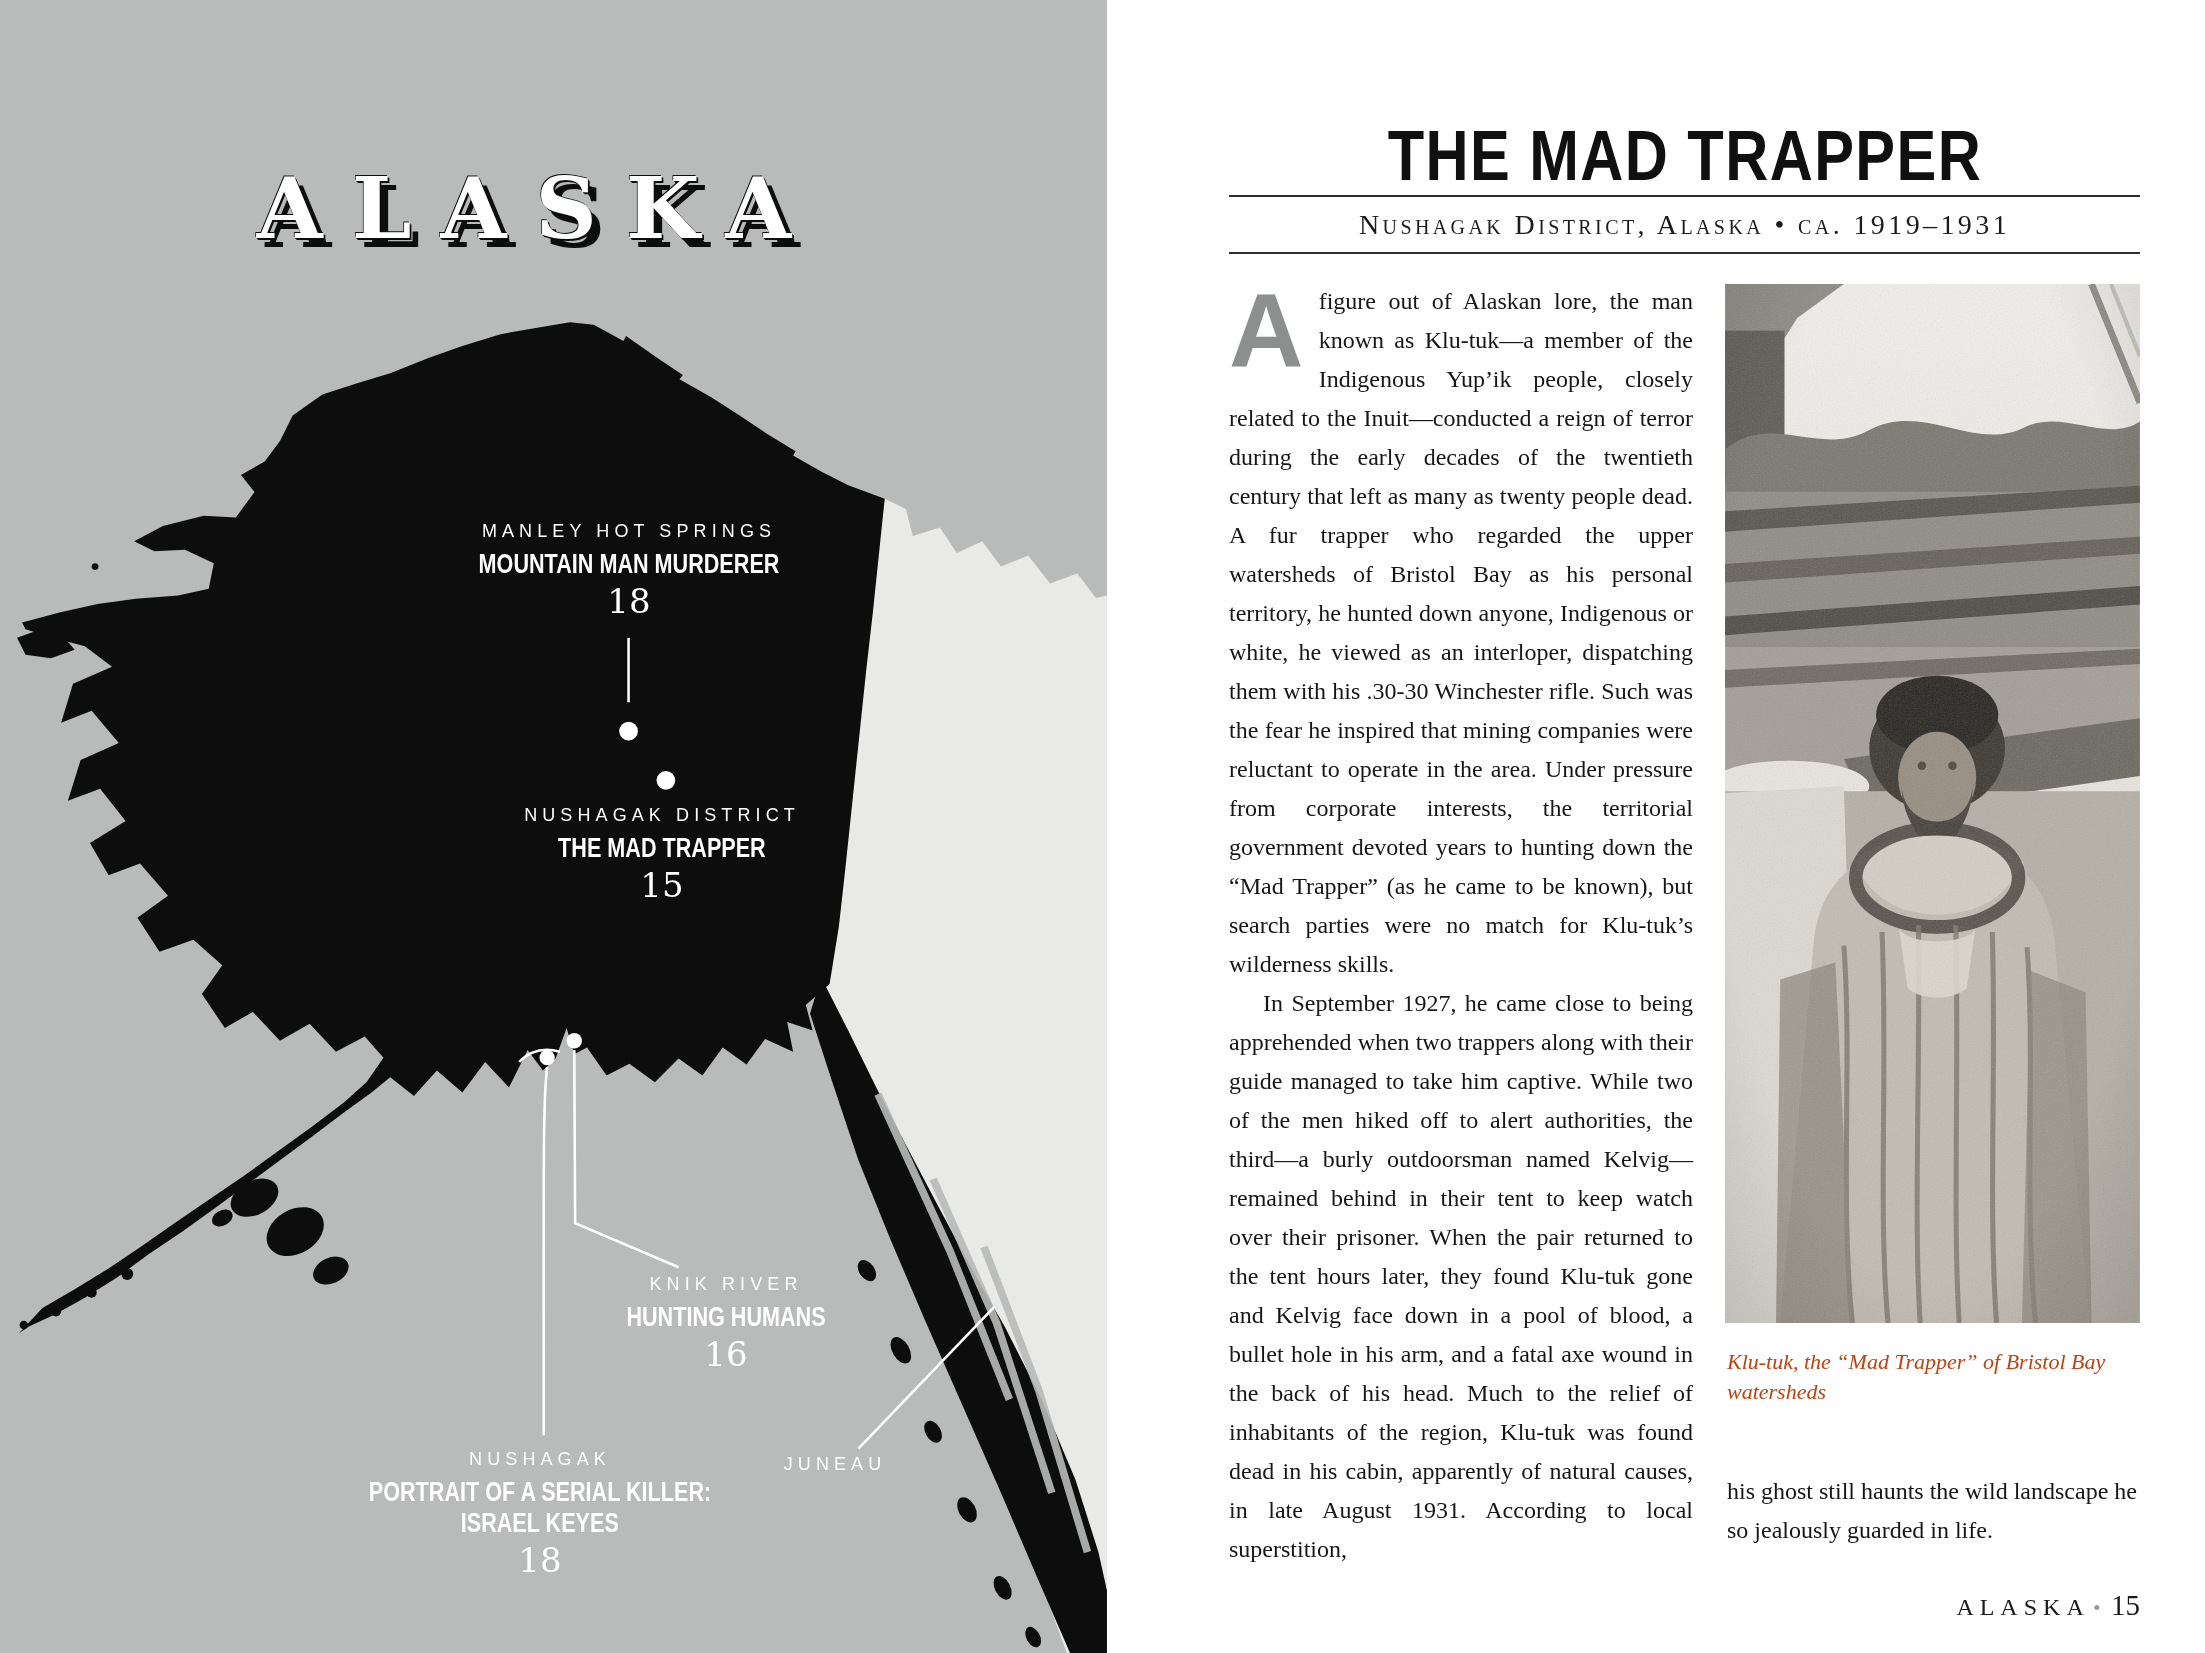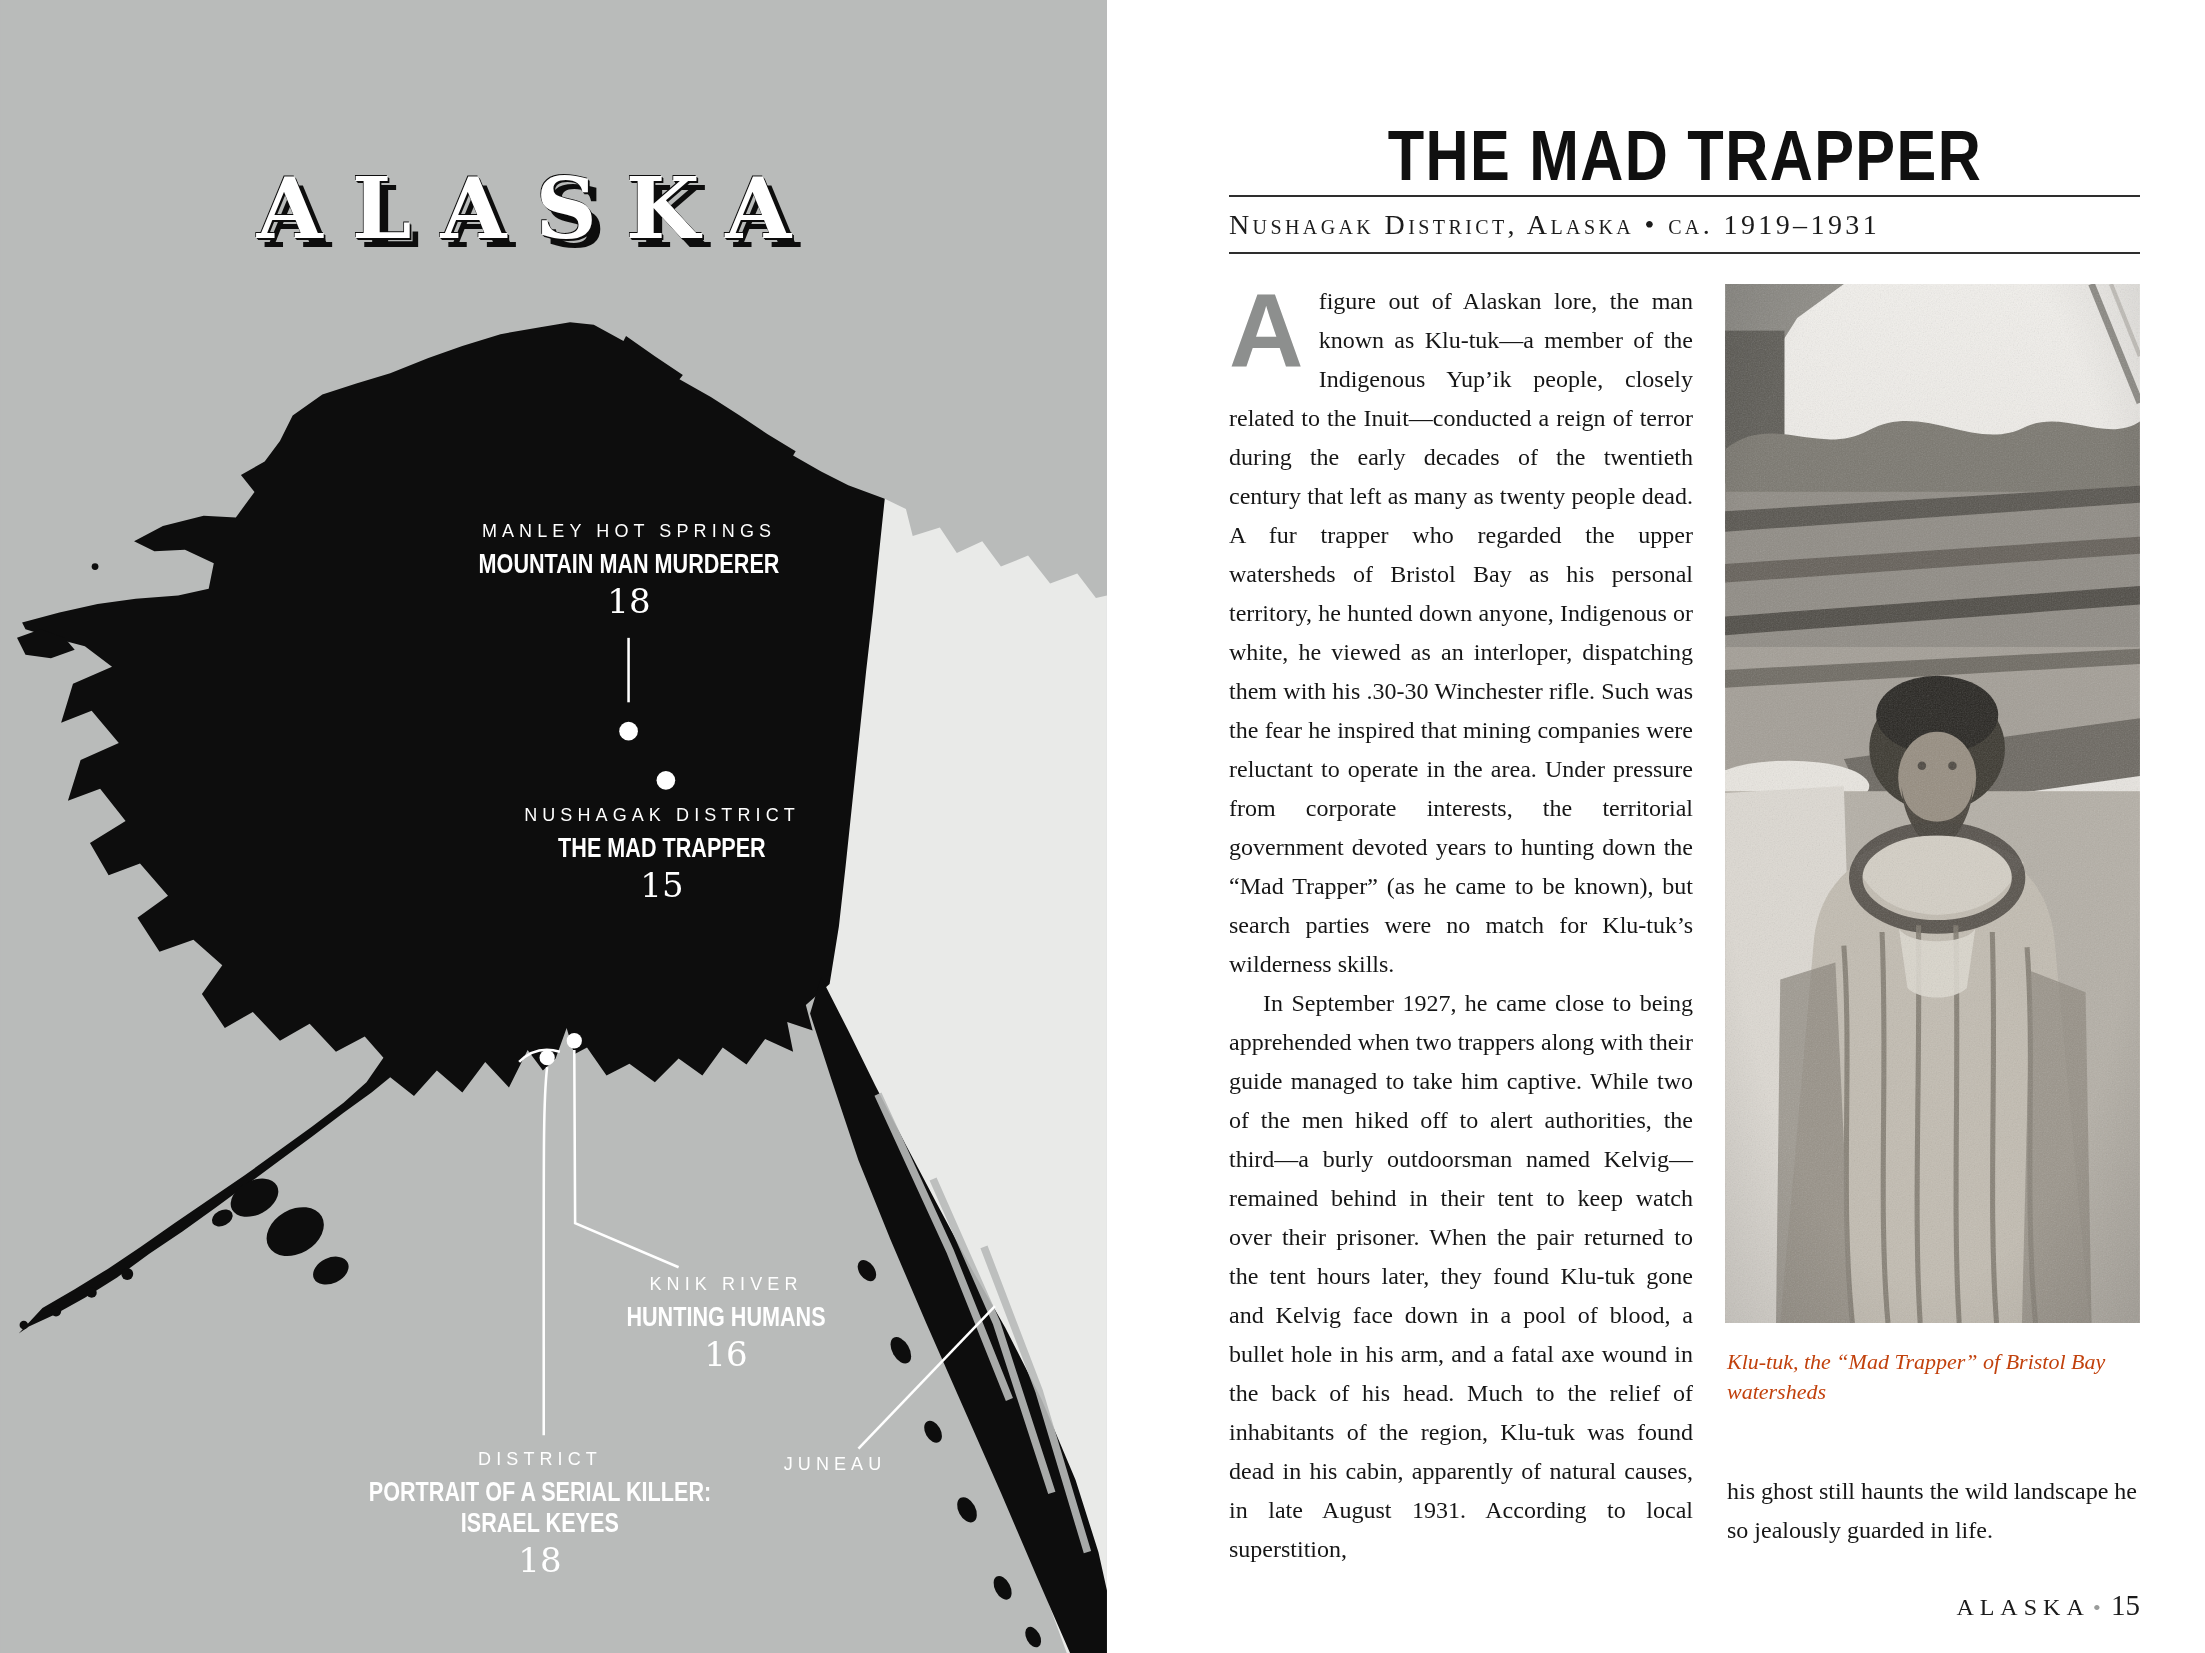--- a/index.html
+++ b/index.html
@@ -24,21 +24,21 @@
 
   
   .page-right{position:absolute;left:1107px;top:0;width:1098px;height:1654px;background:#ffffff;}
   .chap-title{position:absolute;left:122px;top:120px;width:912px;margin:0;text-align:center;
     font-family:"Liberation Sans", sans-serif;font-weight:700;font-size:71px;line-height:1;
     color:#101010;letter-spacing:1.7px;}
   .chap-title .cond{display:inline-block;transform:scaleX(0.84);transform-origin:center;}
   .rule{position:absolute;left:122px;width:911px;height:0;border-top:2.5px solid #2e2e2e;}
   .rule-1{top:195px;}
   .rule-2{top:252px;}
-  .chap-subtitle{position:absolute;left:122px;top:206px;width:911px;margin:0;text-align:left;
+  .chap-subtitle{position:absolute;left:122px;top:206px;width:911px;margin:0;text-align:center;
     font-family:"Liberation Serif", serif;font-variant:small-caps;font-size:28px;line-height:37px;
     letter-spacing:3.4px;color:#1c1c1c;font-weight:400;}
 
   .body-col{position:absolute;left:122px;top:282px;width:464px;
     font-family:"Liberation Serif", serif;font-size:24px;line-height:39px;color:#161616;
     text-align:justify;}
   .body-col p{margin:0;}
   .body-col p + p{text-indent:34px;}
   .dropcap{float:left;font-family:"Liberation Sans", sans-serif;font-weight:700;
     font-size:103px;line-height:83px;color:#8d8f8e;margin:6.8px 15.3px 0 0;}
@@ -155,21 +155,21 @@
       <div class="map-num">15</div>
     </div>
 
     <div class="map-label" style="left:726px;top:1275px;">
       <div class="map-place">KNIK RIVER</div>
       <div class="map-story"><span class="cond">HUNTING HUMANS</span></div>
       <div class="map-num">16</div>
     </div>
 
     <div class="map-label" style="left:540px;top:1450px;">
-      <div class="map-place">DISTRICT</div>
+      <div class="map-place">NUSHAGAK</div>
       <div class="map-story"><span class="cond">PORTRAIT OF A SERIAL KILLER:</span><br>
         <span class="cond">ISRAEL KEYES</span></div>
       <div class="map-num">18</div>
     </div>
 
     <div class="map-label" style="left:835px;top:1455px;">
       <div class="map-place">JUNEAU</div>
     </div>
   </section>
 

